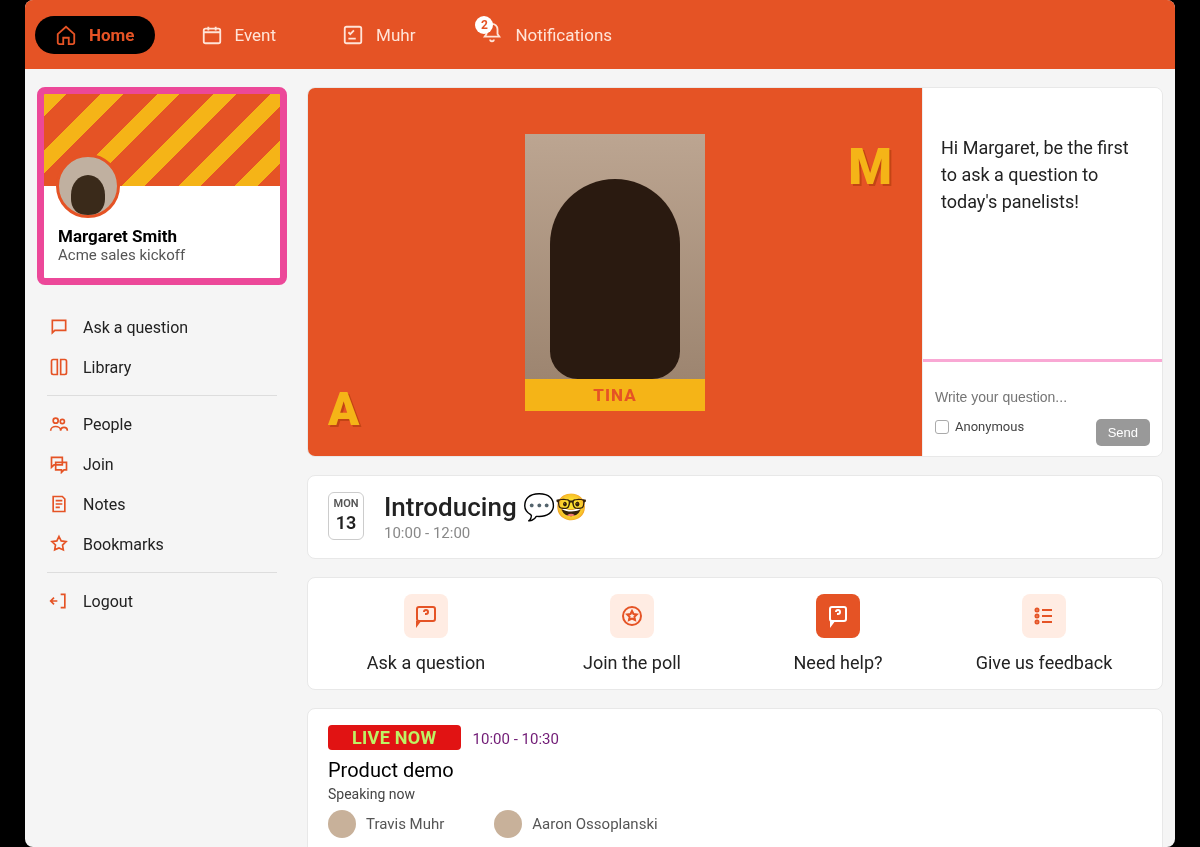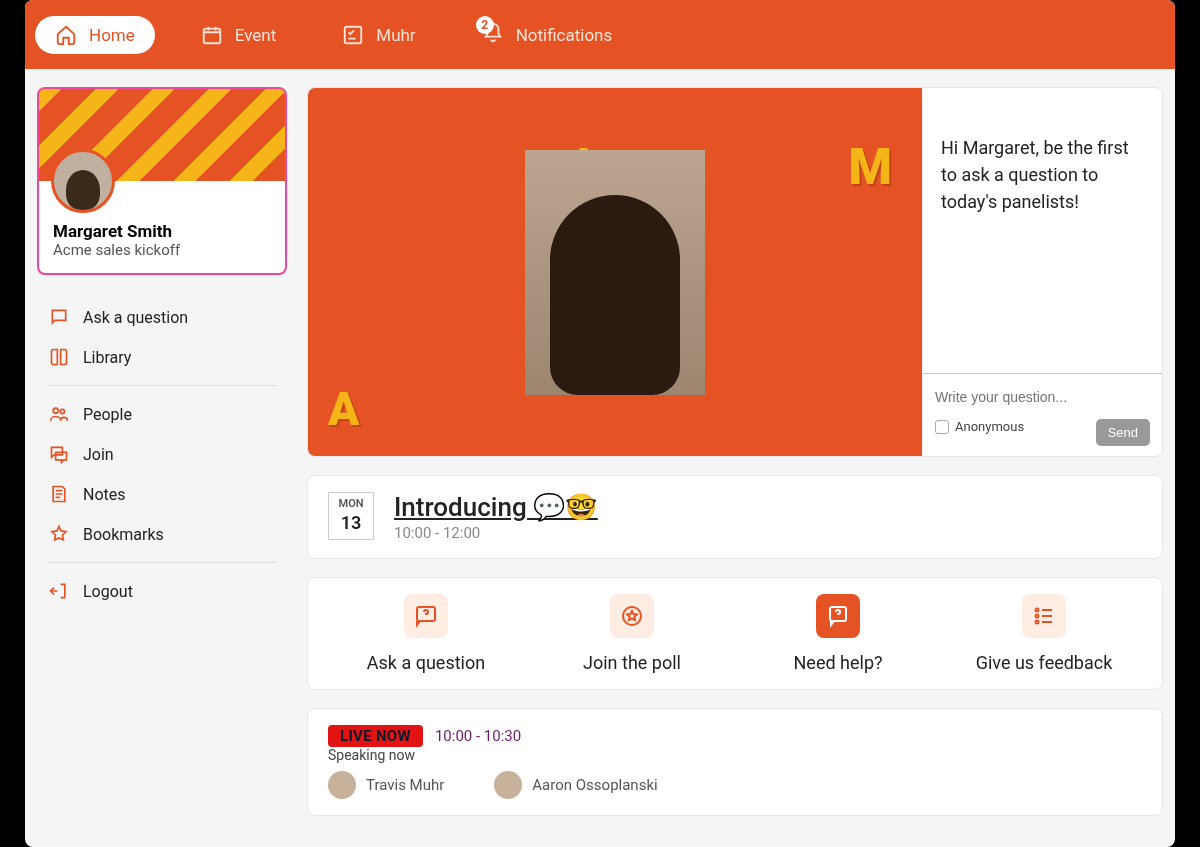--- a/index.html
+++ b/index.html
@@ -34,23 +34,23 @@
     display: flex;
     align-items: center;
     gap: 12px;
     padding: 8px 20px;
     border-radius: 22px;
     font-size: 17px;
     cursor: pointer;
     color: #ffe4d8;
   }
   .nav-item.active {
-    background: #ffffff;
+    background: #000000;
     color: #e55325;
-    font-weight: 400;
+    font-weight: 700;
   }
   .nav-item svg { width: 22px; height: 22px; }
   .nav-item .notif-wrap { position: relative; }
   .notif-badge {
     position: absolute;
     top: -6px; left: -6px;
     background: #fff;
     color: #e55325;
     border-radius: 50%;
     width: 18px; height: 18px;
@@ -74,21 +74,21 @@
   .main {
     flex: 1;
     display: flex;
     flex-direction: column;
     gap: 18px;
     overflow: hidden;
   }
   
   .profile-card {
     background: #fff;
-    border: 2px solid #ec4899;
+    border: 7px solid #ec4899;
     border-radius: 8px;
     overflow: hidden;
     margin-bottom: 14px;
   }
   .profile-card .banner {
     height: 92px;
     background: #e55325;
     background-image: repeating-linear-gradient(135deg, #f5b417 0 16px, transparent 16px 40px);
     position: relative;
   }
@@ -182,22 +182,22 @@
   }
   .hero-side .prompt{
     flex:1;
     padding: 46px 18px 0 18px;
     text-align:left;
     font-size:18px;
     line-height:1.5;
     color:#222;
   }
   .hero-side .composer{
-    border-top:1px solid #f9a8d4;
-    padding: 11px 12px 10px 12px;
+    border-top:3px solid #f9a8d4;
+    padding: 23px 12px 10px 12px;
   }
   .hero-side input[type="text"]{
     width:100%;
     border:none;
     font-size:14px;
     color:#555;
     outline:none;
     padding:4px 0;
   }
   .hero-side .composer-row{
@@ -225,29 +225,29 @@
     border-radius:8px;
     padding: 16px 20px;
   }
   .session-header{
     display:flex;
     gap:20px;
     align-items:flex-start;
   }
   .date-chip{
     border:1px solid #ccc;
-    border-radius:0;
+    border-radius:6px;
     text-align:center;
-    width:46px;
+    width:36px;
     padding:4px 0 6px 0;
     font-weight:600;
   }
   .date-chip .dow{ font-size:11px; color:#555;}
   .date-chip .dom{ font-size:18px; color:#222; margin-top:2px;}
-  .session-title{ font-size:26px; font-weight:500; color:#222;text-decoration:underline;}
+  .session-title{ font-size:26px; font-weight:500; color:#222;}
   .session-time{ color:#888; font-size:15px; margin-top:2px;}
   
   .action-grid{
     display:flex;
     justify-content:space-around;
     gap:10px;
   }
   .action-item{
     flex:1;
     display:flex; flex-direction:column; align-items:center; gap:14px;
@@ -259,24 +259,24 @@
     display:flex;align-items:center;justify-content:center;
   }
   .action-icon.solid{ background:#e55325; }
   .action-icon svg{ width:24px;height:24px;color:#e55325;}
   .action-icon.solid svg{ color:#fff;}
   .action-label{ font-size:18px; color:#222;}
   
   .live-card .live-badge{
     display:inline-block;
     background:#e11313;
-    color:#0f172a;
+    color:#bef264;
     font-weight:700;
-    font-size:15px;
-    padding:2px 12px;
+    font-size:18px;
+    padding:2px 24px;
     border-radius:4px;
     margin-right:8px;
     letter-spacing:.3px;
   }
   .live-card .live-time{ color:#701a75; font-size:15px;}
   .live-card .live-title{ font-size:20px; margin:8px 0 4px 0;}
   .live-card .speaking-label{ font-size:14px; color:#444; margin-bottom:8px;}
   .speakers{ display:flex; gap:50px;}
   .speaker{ display:flex; align-items:center; gap:10px; color:#555; font-size:15px;}
   .speaker .ava{ width:28px;height:28px;border-radius:50%;background:#c8b19a;}
@@ -397,20 +397,21 @@
           <span class="float-letter" style="left:270px;bottom:60px;font-size:40px;transform:rotate(170deg)">A</span>
           <span class="float-letter" style="left:260px;top:50px;font-size:46px;">A</span>
           <span class="float-letter" style="left:310px;top:160px;font-size:40px;">M</span>
           <span class="float-letter" style="left:318px;top:220px;font-size:24px;">M</span>
           <span class="float-letter" style="right:30px;top:50px;font-size:50px;">M</span>
 
           <div class="panelist-card">
             <div class="portrait">
                 <div class="silhouette"></div>
               </div>
+            <div class="name-label">TINA</div>
           </div>
         </div>
         <div class="hero-side">
           <div class="prompt">Hi Margaret, be the first to ask a question to today's panelists!</div>
           <div class="composer">
             <input type="text" placeholder="Write your question..." style="">
             <div class="composer-row">
               <label class="anon">
                 <span class="chk"></span>
                 <span>Anonymous</span>
@@ -471,20 +472,21 @@
           </div>
           <div class="action-label">Give us feedback</div>
         </div>
       </div>
 
       <div class="card live-card">
         <div>
           <span class="live-badge">LIVE NOW</span>
           <span class="live-time">10:00 - 10:30</span>
         </div>
+        <div class="live-title">Product demo</div>
         <div class="speaking-label">Speaking now</div>
         <div class="speakers">
           <div class="speaker">
             <div class="ava"></div>
             <span>Travis Muhr</span>
           </div>
           <div class="speaker">
             <div class="ava"></div>
             <span>Aaron Ossoplanski</span>
           </div>

